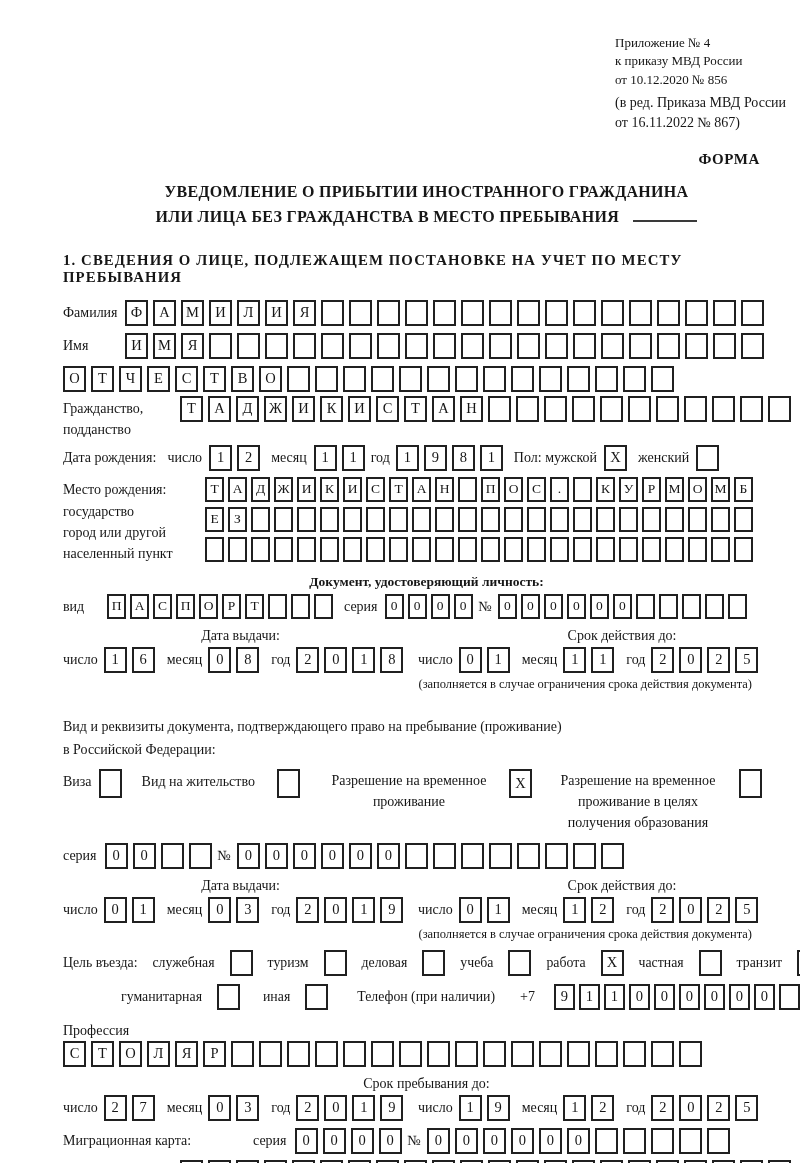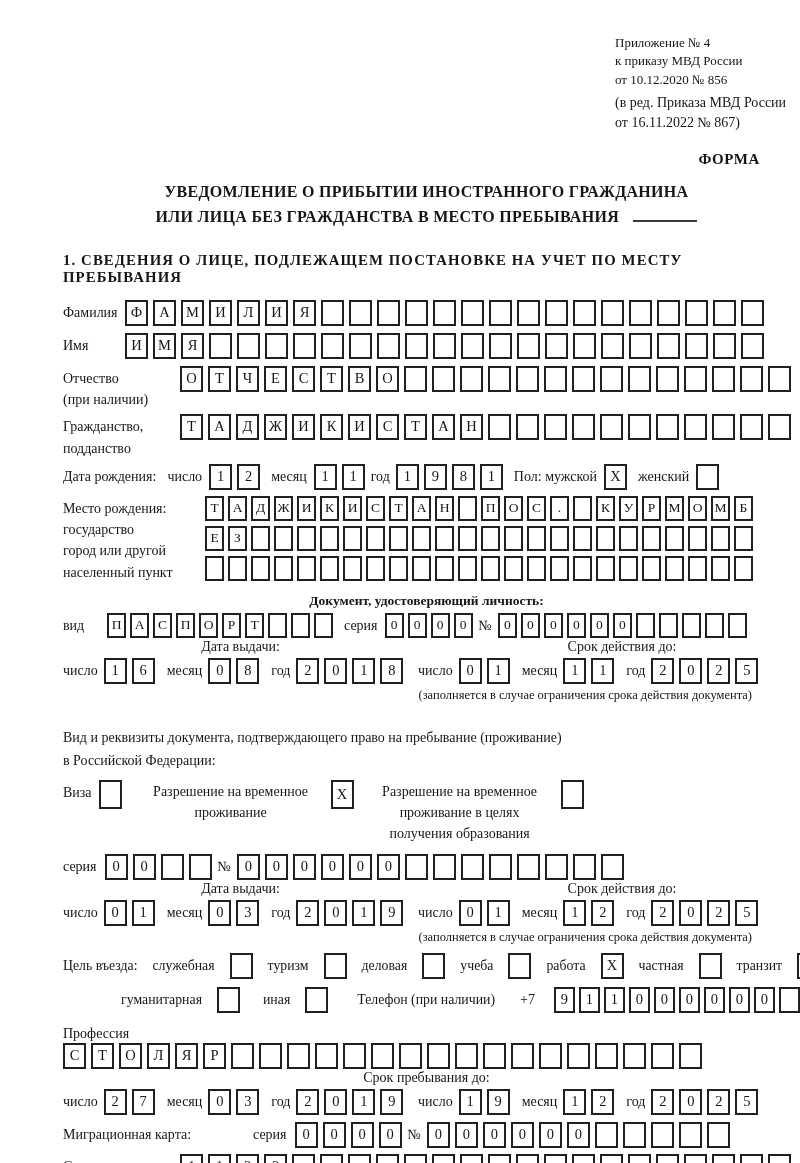--- a/index.html
+++ b/index.html
@@ -28,21 +28,21 @@
         font-size:14.5px;line-height:21px;text-align:center;background:#fff;}
   .sm{gap:4px;}  .sm .cell{width:21px;}
   .xs{gap:4px;}  .xs .cell{width:19px;height:25px;font-size:13.5px;line-height:20px;}
   .chk{margin-top:2px;} .chk .cell{width:23px;height:29px;line-height:24px;}
 
   .cellcol{display:flex;flex-direction:column;gap:5px;}
   .cellcol.wide{gap:9px;}
 
   .doc-heading{text-align:center;font-weight:bold;font-size:13.5px;margin-top:10px;}
 
-  .dates-head{display:flex;font-size:14px;margin-top:1px;gap:36px;}
+  .dates-head{display:flex;font-size:14px;margin-top:9px;gap:36px;}
   .dh-left{width:355px;text-align:center;}
   .dh-right{flex:1;text-align:center;}
   .dates-row{display:flex;margin-top:3px;}
   .dr{display:flex;align-items:center;}
   .dr-left{width:355px;}
   .dlbl{font-size:14px;margin-right:6px;}
   .dsp{margin-left:12px;}
   .note{font-size:12.5px;text-align:right;padding-right:38px;margin-top:4px;}
 
   .intro{font-size:14px;line-height:1.65;margin-top:23px;}
@@ -133,22 +133,20 @@
         <span class="cell"></span>
         <span class="cell"></span>
         <span class="cell"></span>
         <span class="cell"></span>
         <span class="cell"></span>
         <span class="cell"></span>
       </span>
   </div>
 
   <div class="row">
-    <span class="mlabel w117">Отчество
-(при наличии)</span>
     <span class="cells">
         <span class="cell">О</span>
         <span class="cell">Т</span>
         <span class="cell">Ч</span>
         <span class="cell">Е</span>
         <span class="cell">С</span>
         <span class="cell">Т</span>
         <span class="cell">В</span>
         <span class="cell">О</span>
         <span class="cell"></span>
@@ -403,20 +401,26 @@
     <span>в Российской Федерации:</span>
   </div>
 
   <div class="visa-row">
     <span class="visa-item">
       <span class="lbl" style="padding-top:6px;">Виза</span>
       <span class="cells chk boxgap">
           <span class="cell"></span>
         </span>
     </span>
+    <span class="visa-item vgap1">
+      <span class="lbl" style="padding-top:6px;">Вид на жительство</span>
+      <span class="cells chk" style="margin-left:22px;">
+          <span class="cell"></span>
+        </span>
+    </span>
     <span class="visa-item vgap2">
       <span class="center-lbl" style="width:186px;">Разрешение на временное
 проживание</span>
       <span class="cells chk boxgap">
           <span class="cell">X</span>
         </span>
     </span>
     <span class="visa-item vgap3">
       <span class="center-lbl" style="width:188px;">Разрешение на временное
 проживание в целях

